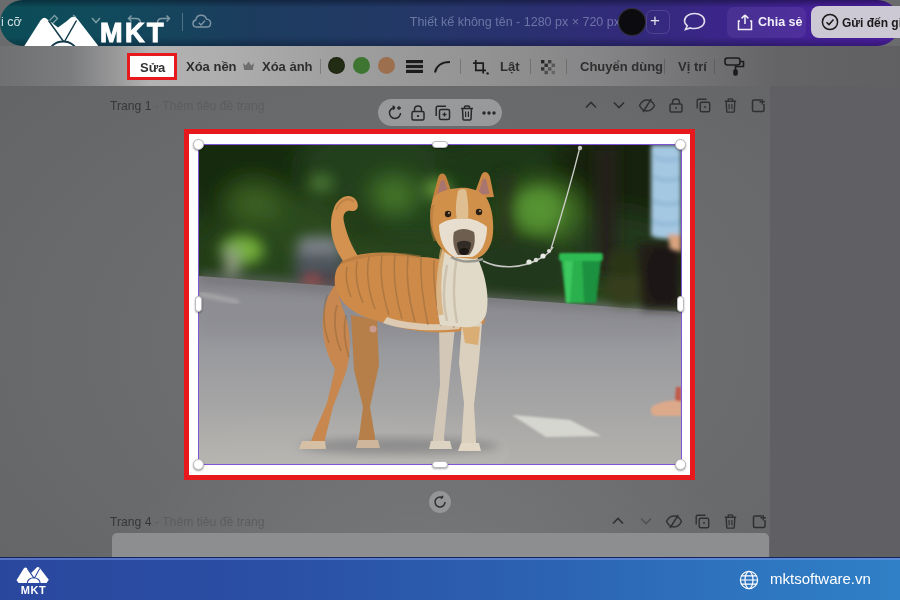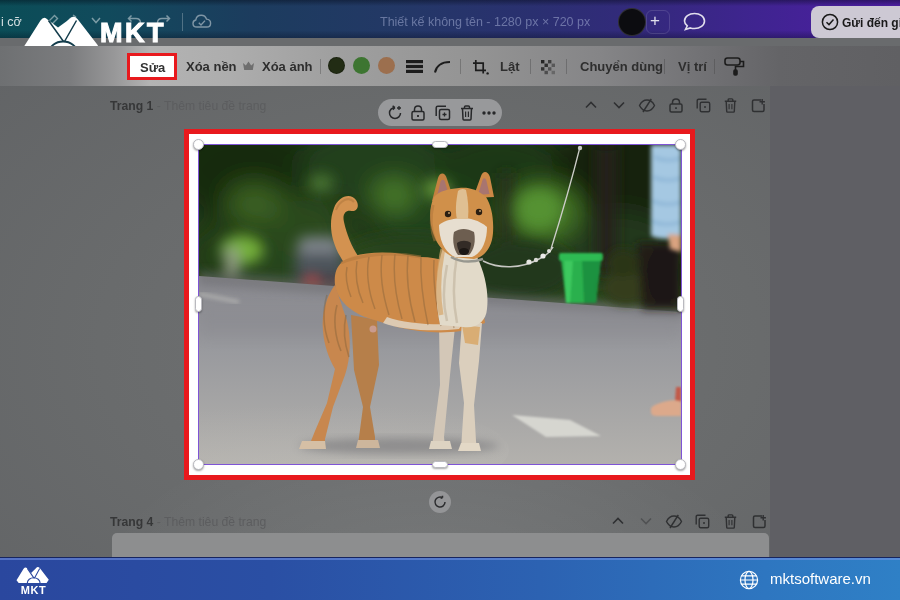--- a/index.html
+++ b/index.html
@@ -2,26 +2,26 @@
 <html><head>
 <meta charset="utf-8">
 <style>
   * { margin:0; padding:0; box-sizing:border-box; }
   html,body { width:900px; height:600px; overflow:hidden; }
   body { font-family:"Liberation Sans", sans-serif; }
   #app { position:relative; width:900px; height:600px; background:#696b6d; overflow:hidden; }
   .abs { position:absolute; }
 
   
-  #topbar { left:0; top:0; width:900px; height:38px;
+  #topbar { left:0; top:0; width:900px; height:46px;
     background:linear-gradient(180deg,rgba(2,6,18,0.40) 0%,rgba(2,6,18,0.0) 16%,rgba(2,6,18,0.0) 80%,rgba(4,8,24,0.30) 100%),
-               linear-gradient(90deg,#0b4d57 0%,#114a5c 12%,#1c3c5e 28%,#233866 44%,#2a3070 59%,#34297d 72%,#3f2490 84%,#4a1f9e 95%,#4e1fa2 100%); }
+               linear-gradient(90deg,#0b4d57 0%,#114a5c 12%,#1c3c5e 28%,#233866 44%,#2a3070 59%,#34297d 72%,#3f2490 84%,#4a1f9e 95%,#4e1fa2 100%);border-radius:23px; }
   #topbar .ticon { position:absolute; top:14px; color:rgba(255,255,255,0.45); }
   #tleft { position:absolute; left:1px; top:15px; color:rgba(255,255,255,0.82); font-size:12.5px; }
-  #ttitle { position:absolute; left:380px; top:15px; width:240px; text-align:left; white-space:nowrap; color:rgba(168,178,214,0.52); font-size:12.5px; }
+  #ttitle { position:absolute; left:380px; top:15px; width:240px; text-align:right; white-space:nowrap; color:rgba(168,178,214,0.52); font-size:12.5px; }
   #avatar { position:absolute; left:618px; top:8px; width:28px; height:28px; border-radius:50%; background:#0c0c10; border:1px solid rgba(255,255,255,0.14); }
   #plus { position:absolute; left:650px; top:11px; color:rgba(255,255,255,0.85); font-size:17px; font-weight:400; }
   #sharebtn { position:absolute; left:727px; top:7px; width:79px; height:31px; border-radius:7px; background:rgba(255,255,255,0.06); }
   #sharebtn span { position:absolute; left:31px; top:8px; color:rgba(255,255,255,0.92); font-size:12.5px; font-weight:700; }
   #guibtn { position:absolute; left:811px; top:6px; width:100px; height:32px; border-radius:8px 0 0 8px; background:#cdc9d4; }
   #guibtn span { position:absolute; left:31px; top:10px; color:#191919; font-size:12px; font-weight:700; white-space:nowrap; }
 
   
   #wm { left:23px; top:14px; width:160px; height:40px; }
 
@@ -33,21 +33,21 @@
   #sua { position:absolute; left:127px; top:7px; width:50px; height:27px; background:#ffffff; border:3px solid #e8191d; }
   #sua span { position:absolute; left:10px; top:4px; font-size:13px; font-weight:700; color:#333; }
   .cdot { position:absolute; top:11px; width:17px; height:17px; border-radius:50%; }
 
   
   #canvas { left:0; top:86px; width:900px; height:471px;
     background:radial-gradient(ellipse 480px 240px at 430px 500px, rgba(255,255,255,0.09), rgba(255,255,255,0) 70%),
                radial-gradient(ellipse 600px 400px at 430px 260px, #707273 0%, #696b6c 55%, #626466 100%); }
   #rightgutter { left:770px; top:86px; width:130px; height:471px; background:#5f5f64; }
   .hdr { position:absolute; font-size:12.2px; color:#5c5d5f; }
-  .hdr b { color:#363738; font-weight:700;margin-top:37px; }
+  .hdr b { color:#363738; font-weight:400;margin-top:37px; }
   .rowicons { position:absolute; color:#2f3032; }
   .rowicons svg { position:absolute; top:0; }
   #pill { left:378px; top:99px; width:124px; height:27px; border-radius:14px; background:#98999b; }
   #pill svg { position:absolute; top:6px; color:#27282a; }
   #rotatebtn { left:429px; top:491px; width:22px; height:22px; border-radius:50%; background:#949597; }
   #page2 { left:112px; top:533px; width:657px; height:24px; border-radius:5px 5px 0 0; background:#8d8e8f; }
 
   
   #page1 { left:184px; top:129px; width:511px; height:351px; background:#ffffff; border:5px solid #e8191d; }
   #photo { left:199px; top:145px; width:482px; height:319px; }
@@ -90,20 +90,26 @@
         <path d="M5 13 C2.5 13 1 11.4 1 9.4 C1 7.6 2.2 6.3 3.8 6 C4.2 3.2 6.4 1.2 9.2 1.2 C11.7 1.2 13.8 2.8 14.5 5.1 C16.8 5.3 18.6 7 18.6 9.2 C18.6 11.3 17 13 14.8 13 Z"></path>
         <path d="M6.8 8.8 L9 11 L13 6.6"></path>
       </svg>
     <div id="ttitle">Thiết kế không tên - 1280 px × 720 px</div>
     <div id="avatar"></div>
     <div style="position:absolute;left:646px;top:10px;width:24px;height:24px;border-radius:6px;border:1px solid rgba(255,255,255,0.13)"></div>
       <div id="plus">+</div>
     <svg class="ticon" style="left:683px;top:12px" width="23" height="21" viewBox="0 0 23 21" fill="none" stroke="rgba(255,255,255,0.85)" stroke-width="1.6">
         <path d="M11.5 1.5 C17 1.5 21.5 4.8 21.5 9 C21.5 13.2 17 16.5 11.5 16.5 C10 16.5 8.6 16.3 7.3 15.9 L2.5 17.5 L4.3 13.8 C2.6 12.5 1.5 10.8 1.5 9 C1.5 4.8 6 1.5 11.5 1.5 Z"></path>
       </svg>
+    <div id="sharebtn">
+      <svg style="position:absolute;left:10px;top:7px" width="16" height="17" viewBox="0 0 16 17" fill="none" stroke="rgba(255,255,255,0.92)" stroke-width="1.5">
+          <path d="M8 1 L8 10 M8 1 L4.6 4.4 M8 1 L11.4 4.4 M3 7 L1.5 7 L1.5 15.5 L14.5 15.5 L14.5 7 L13 7"></path>
+        </svg>
+      <span>Chia sẻ</span>
+    </div>
     <div id="guibtn">
       <svg style="position:absolute;left:10px;top:7px" width="18" height="18" viewBox="0 0 18 18" fill="none" stroke="#1a1a1a" stroke-width="1.5">
           <circle cx="9" cy="9" r="7.6"></circle>
           <path d="M5.5 9.2 L8 11.6 L12.5 6.6"></path>
         </svg>
       <span>Gửi đến giáo</span>
     </div>
   </div>
 
   <div id="wm" class="abs">

